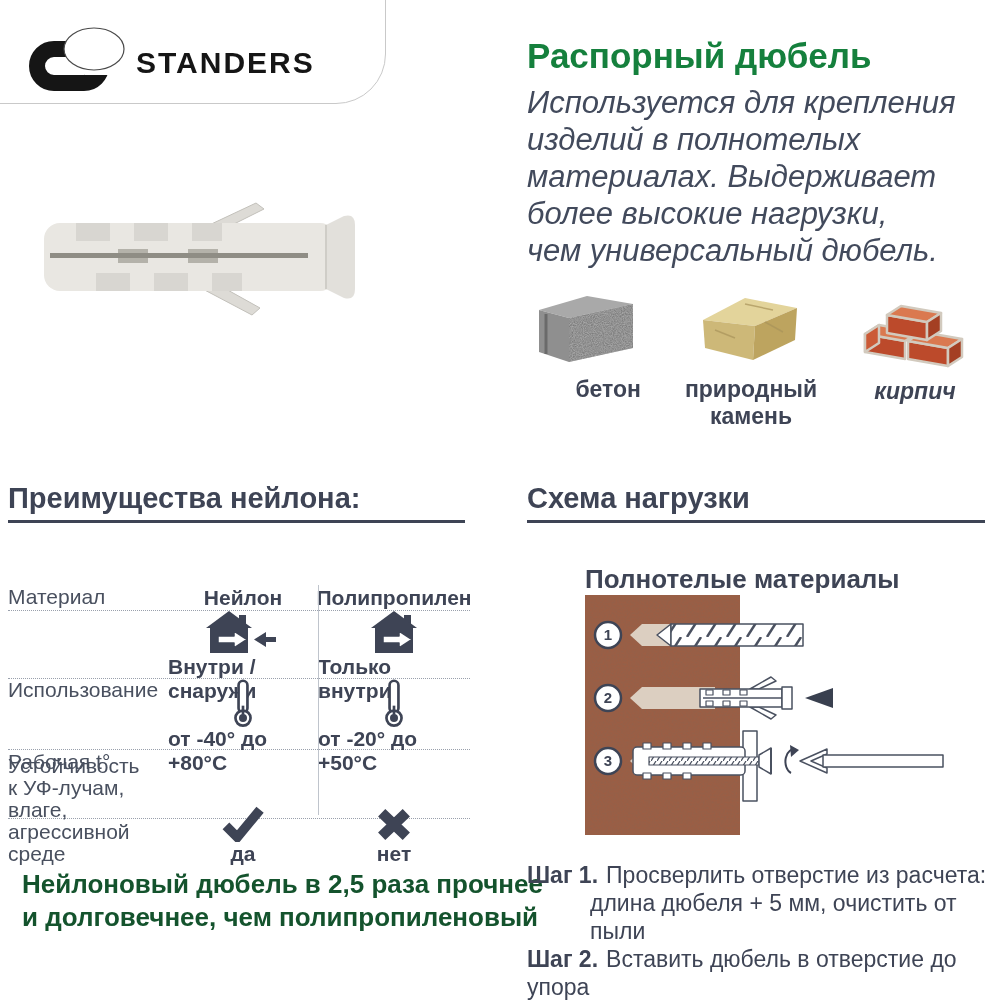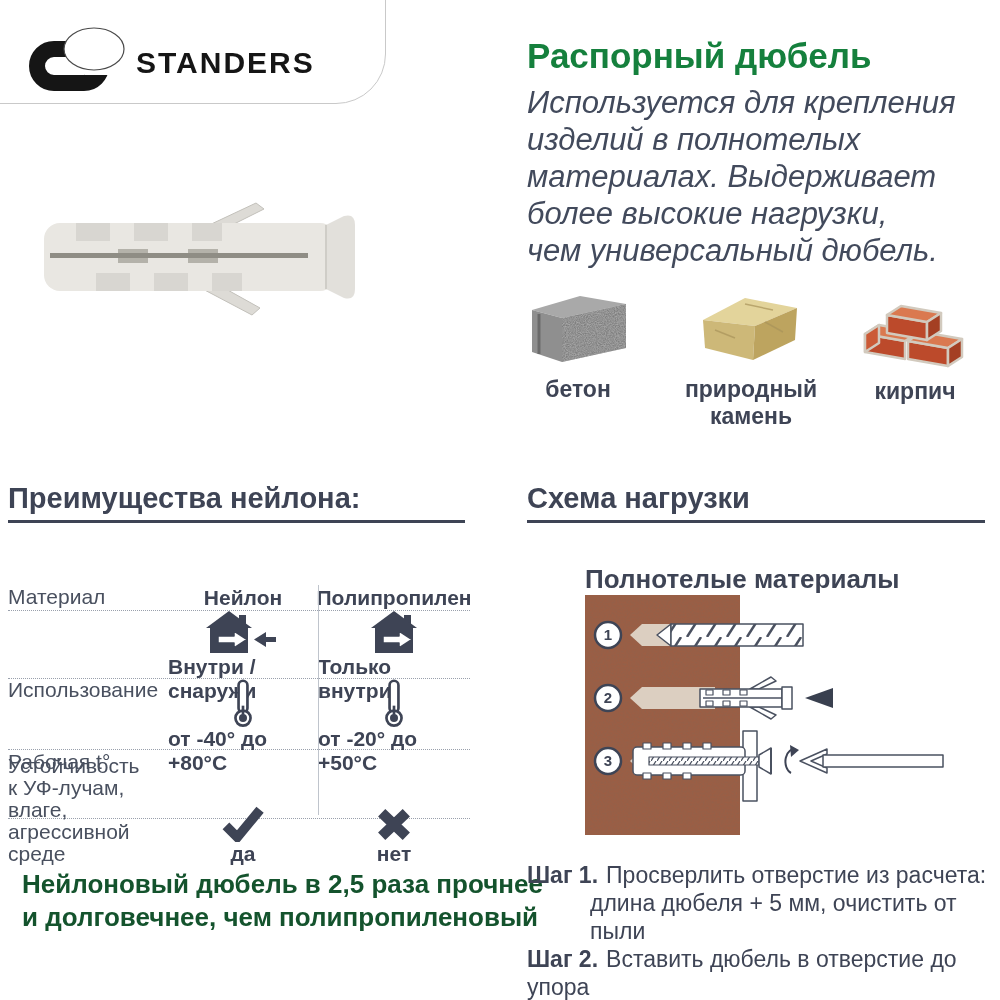--- a/index.html
+++ b/index.html
@@ -77,21 +77,21 @@
 
   <div class="intro-title">Распорный дюбель</div>
   <div class="intro-desc">
     <div>Используется для крепления</div>
     <div>изделий в полнотелых</div>
     <div>материалах. Выдерживает</div>
     <div>более высокие нагрузки,</div>
     <div>чем универсальный дюбель.</div>
   </div>
 
-  <div class="mat" style="left:515px;width:126px;">
+  <div class="mat" style="left:515px;width:126px;text-align:right;">
     <svg width="112" height="76" viewBox="0 0 112 76">
       <defs>
         <filter id="grayTex" x="-10%" y="-10%" width="120%" height="120%">
           <feTurbulence type="fractalNoise" baseFrequency="0.9" numOctaves="2" seed="5"></feTurbulence>
           <feColorMatrix type="matrix" values="0 0 0 0 0.85  0 0 0 0 0.85  0 0 0 0 0.85  0.55 0 0 0 0"></feColorMatrix>
         </filter>
         <clipPath id="cfront">
             <polygon points="40,28 104,14 104,58 40,72"></polygon>
           </clipPath>
       </defs>
@@ -109,21 +109,21 @@
   <div class="mat" style="left:683px;width:136px;">
     <svg width="112" height="76" viewBox="0 0 112 76">
       <polygon points="8,30 50,8 102,18 60,36" fill="#e3d49b"></polygon>
       <polygon points="8,30 60,36 58,70 10,58" fill="#cdb878"></polygon>
       <polygon points="60,36 102,18 100,50 58,70" fill="#bda45f"></polygon>
       <path d="M20,40 L40,48 M70,32 L88,42 M50,14 L78,20" stroke="#a8935a" stroke-width="1.5" fill="none" opacity="0.7"></path>
     </svg>
     <span class="cap">природный камень</span>
   </div>
 
-  <div class="mat" style="left:853px;width:124px;">
+  <div class="mat" style="left:853px;width:124px;font-style:italic;">
     <svg width="108" height="78" viewBox="0 0 108 78">
       <g stroke="#d2cabe" stroke-width="2.5" stroke-linejoin="round">
         <polygon points="4,62 44,69 44,51 4,44" fill="#bc4a2b"></polygon>
         <polygon points="4,44 44,51 58,42 18,35" fill="#da7950"></polygon>
         <polygon points="4,62 4,44 18,35 18,53" fill="#cb5a36"></polygon>
         <polygon points="47,69 87,76 87,58 47,51" fill="#bc4a2b"></polygon>
         <polygon points="47,51 87,58 101,49 61,42" fill="#da7950"></polygon>
         <polygon points="87,76 87,58 101,49 101,67" fill="#a43f23"></polygon>
         <polygon points="26,43 66,50 66,32 26,25" fill="#bc4a2b"></polygon>
         <polygon points="26,25 66,32 80,23 40,16" fill="#da7950"></polygon>

